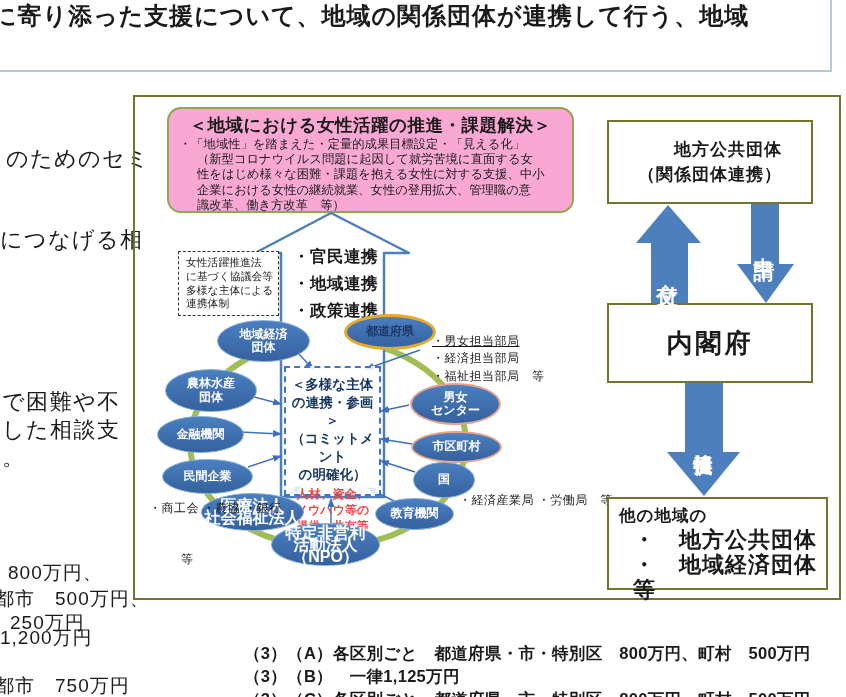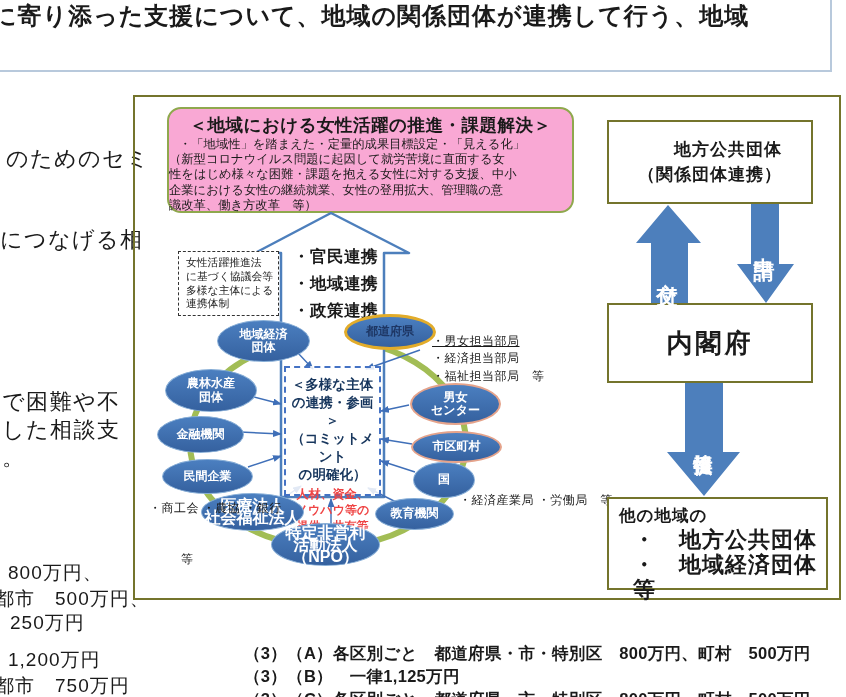--- a/index.html
+++ b/index.html
@@ -16,21 +16,21 @@
   .frag{font-size:22px;font-weight:500;letter-spacing:1.5px;white-space:nowrap;}
   .money{font-size:19px;font-weight:500;letter-spacing:1px;white-space:nowrap;}
   .bline{font-size:16.5px;font-weight:600;letter-spacing:0.3px;white-space:nowrap;}
   
   .bigframe{border:2px solid #74742c;background:transparent;}
   
   .goalbox{border:2px solid #8fa84d;background:#f9a8d4;border-radius:14px;}
   .goal-title{font-size:17.5px;font-weight:bold;text-align:center;letter-spacing:0.5px;margin-top:4px;}
   .goal-line{font-size:12.3px;line-height:15.2px;font-weight:500;}
   .ind1{padding-left:10px;}
-  .ind2{}
+  .ind2{margin-left:28px;}
   
   .lawbox{border:1.5px dashed #333;background:#fff;font-size:10.8px;line-height:13.8px;
           padding:4px 0 0 7px;font-weight:500;}
   
   .shaft-bullets{font-size:16.5px;font-weight:bold;line-height:27px;letter-spacing:0.5px;}
   
   .centerbox{border:2px dashed #4472c4;background:rgba(255,255,255,0.85);text-align:center;}
   .cb-title{font-size:13.5px;line-height:18px;font-weight:bold;color:#17365d;margin-top:8px;}
   .cb-sub{font-size:12px;line-height:16px;font-weight:bold;color:#ef4444;margin-top:2px;}
   
@@ -70,21 +70,21 @@
 
   <div class="abs frag" style="left:6px;top:144px;">のためのセミ</div>
   <div class="abs frag" style="left:0px;top:225px;">につなげる相</div>
   <div class="abs frag" style="left:2px;top:387px;">で困難や不</div>
   <div class="abs frag" style="left:2px;top:415px;">した相談支</div>
   <div class="abs frag" style="left:2px;top:443px;">。</div>
 
   <div class="abs money" style="left:8px;top:560px;">800万円、</div>
   <div class="abs money" style="left:-5px;top:586px;">都市　500万円、</div>
   <div class="abs money" style="left:10px;top:610px;">250万円</div>
-  <div class="abs money" style="left:0px;top:647px;padding-left:8px;">1,200万円</div>
+  <div class="abs money" style="left:0px;top:625px;">1,200万円</div>
   <div class="abs money" style="left:-5px;top:673px;">都市　750万円</div>
 
   <div class="abs bline" style="left:244px;top:643px;">（3）（A）各区別ごと　都道府県・市・特別区　800万円、町村　500万円</div>
   <div class="abs bline" style="left:244px;top:666px;">（3）（B）　一律1,125万円</div>
   <div class="abs bline" style="left:244px;top:689px;">（3）（C）各区別ごと　都道府県・市・特別区　800万円、町村　500万円</div>
 
   <div class="abs bigframe" style="left:133px;top:95px;width:704px;height:501px;"></div>
 
   <div class="abs goalbox" style="left:167px;top:107px;width:403px;height:102px;">
     <div class="goal-title">＜地域における女性活躍の推進・課題解決＞</div>

